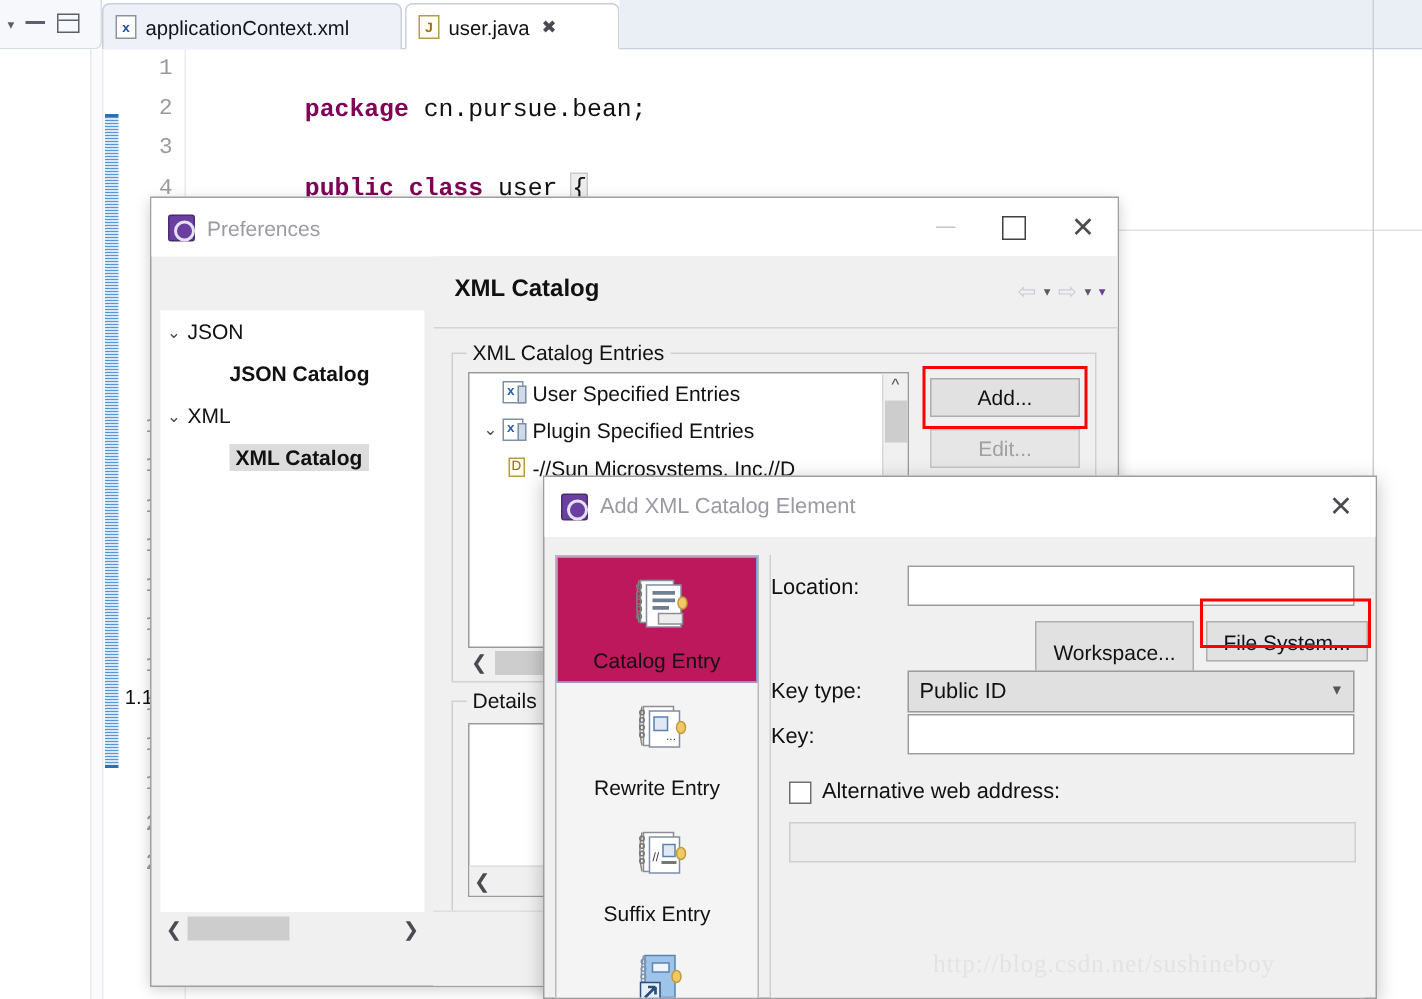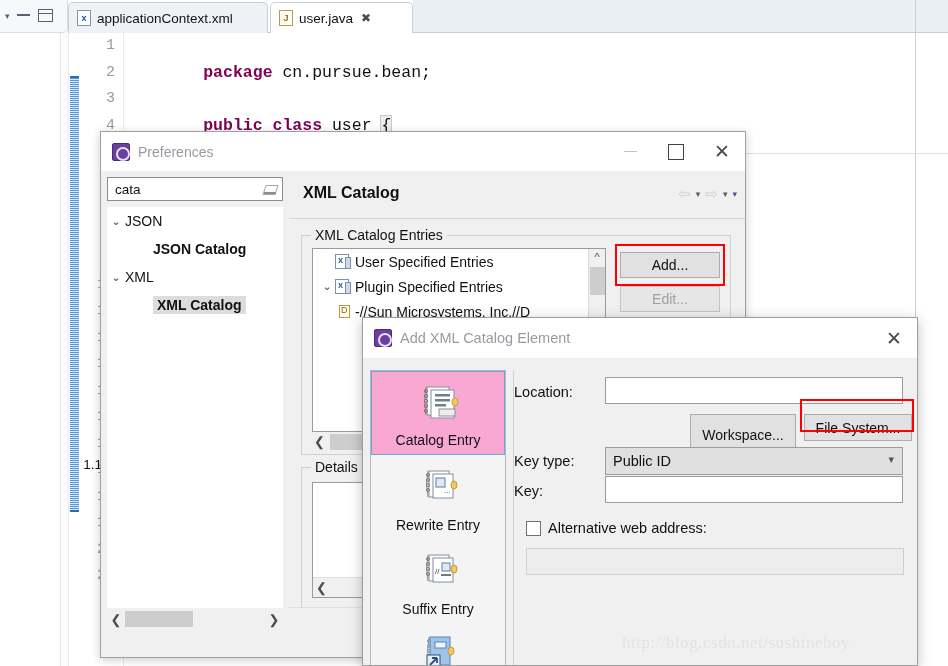--- a/index.html
+++ b/index.html
@@ -262,21 +262,21 @@
   .add-close{ position:absolute; right:0; top:0; width:46px; height:40px; display:flex; align-items:center; justify-content:center; font-size:19px; color:#4b4b52; }
 
   .add-body{ position:absolute; left:0; top:40px; right:0; bottom:0; }
 
   .typelist{
     position:absolute; left:7px; top:12px; width:136px; bottom:0;
     background:#f4f4f4; border:1px solid #b8b8b8; border-bottom:none;
     overflow:hidden;
   }
   .tl-item{ height:84px; position:relative; }
-  .tl-item.sel{ background:#f9a8d4; border:1px solid #6ba4d8; }
+  .tl-item.sel{ background:#be185d; border:1px solid #6ba4d8; }
   .tl-label{ position:absolute; left:0; right:0; bottom:6px; text-align:center; font-size:14px; color:#111; }
   .tl-ico{ position:absolute; left:50%; top:9px; transform:translateX(-50%); width:44px; height:44px; }
 
   .form{
     position:absolute; left:150px; top:12px; right:7px; bottom:0;
     background:#f0f0f0; border-left:1px solid #cfcfcf;
     padding-left:12px;
   }
   .frow{ position:absolute; left:12px; }
   .flabel{ font-size:14.5px; color:#111; }
@@ -398,24 +398,20 @@
     <span class="prefs-title-text">Preferences</span>
     <span class="wctrls">
       <span class="wbtn min"></span>
       <span class="wbtn max"></span>
       <span class="wbtn close">✕</span>
     </span>
   </div>
 
   <div class="prefs-body">
 
-    <div class="filter-box">
-      <input value="cata" style="">
-      <span class="filter-clear"></span>
-    </div>
 
     <div class="prefs-tree">
       <div class="ptree-row">
         <span class="ptree-chev">⌄</span>
         <span class="ptree-lbl">JSON</span>
       </div>
       <div class="ptree-row child">
         <span class="ptree-lbl bold">JSON Catalog</span>
       </div>
       <div class="ptree-row">

